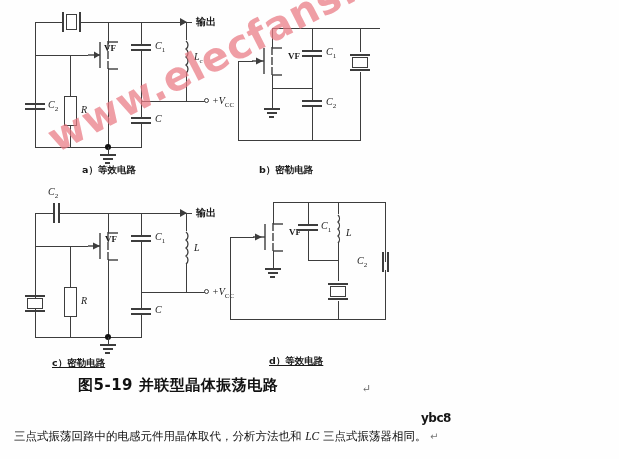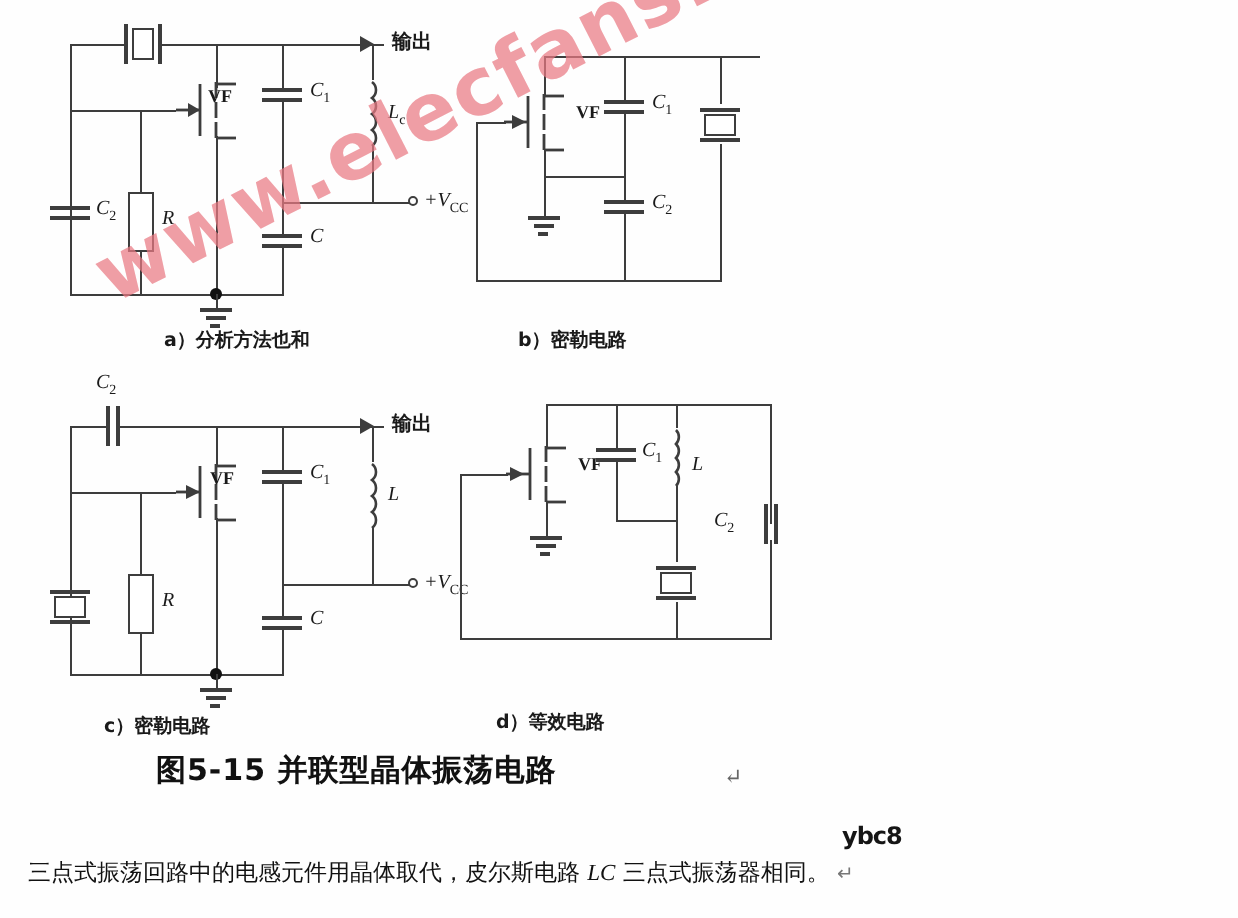--- a/index.html
+++ b/index.html
@@ -328,21 +328,21 @@
 
     <div class="wire-h" style="left:35px; top:147px; width:107px;"></div>
     <div class="dot" style="left:105px; top:144px;"></div>
     <div class="wire-v" style="left:108px; top:147px; height:7px;"></div>
     <div class="gnd" style="left:100px; top:154px;">
       <div class="g1"></div>
         <div class="g2"></div>
         <div class="g3"></div>
     </div>
 
-    <div class="subcap" style="left:82px; top:164px;">a）分析方法也和</div>
+    <div class="subcap" style="left:82px; top:164px;">a）等效电路</div>
   </div>
 
   <div class="circuit" style="left:250px; top:0px; width:180px; height:185px;">
 
     <div class="wire-h" style="left:22px; top:28px; width:108px;"></div>
 
     <div class="wire-v" style="left:22px; top:28px; height:20px;"></div>
 
     <div class="fet" style="left:2px; top:44px;">
       <svg width="34" height="34" viewBox="0 0 34 34">
@@ -483,21 +483,21 @@
 
     <div class="wire-h" style="left:35px; top:152px; width:107px;"></div>
     <div class="dot" style="left:105px; top:149px;"></div>
     <div class="wire-v" style="left:108px; top:152px; height:7px;"></div>
     <div class="gnd" style="left:100px; top:159px;">
       <div class="g1"></div>
         <div class="g2"></div>
         <div class="g3"></div>
     </div>
 
-    <div class="subcap" style="left:52px; top:172px;">c）密勒电路</div>
+    <div class="subcap" style="left:52px; top:172px;text-decoration:underline;">c）密勒电路</div>
   </div>
 
   <div class="circuit" style="left:245px; top:190px; width:190px; height:180px;">
 
     <div class="wire-h" style="left:28px; top:12px; width:112px;"></div>
     <div class="wire-v" style="left:28px; top:12px; height:22px;"></div>
 
     <div class="fet" style="left:8px; top:30px;">
       <svg width="34" height="34" viewBox="0 0 34 34">
         <line x1="12" y1="4" x2="12" y2="30" stroke="#3d3d3d" stroke-width="1.4"></line>
@@ -554,27 +554,27 @@
       <div class="plate l" style="height:20px;"></div>
       <div class="plate r" style="height:20px;"></div>
     </div>
     <div class="lbl" style="left:112px; top:66px;">
       <span>C</span><span class="sub">2</span>
     </div>
     <div class="wire-v" style="left:140px; top:80px; height:49px;"></div>
 
     <div class="wire-h" style="left:-15px; top:129px; width:156px;"></div>
 
-    <div class="subcap" style="left:3px; top:165px;">d）等效电路</div>
+    <div class="subcap" style="left:24px; top:165px;text-decoration:underline;">d）等效电路</div>
   </div>
 
-  <div id="fig-caption">图5-15  并联型晶体振荡电路</div>
+  <div id="fig-caption">图5-19  并联型晶体振荡电路</div>
   <div id="caption-pilcrow">↵</div>
 
   <div id="body-text">
-    <span class="indent"></span><br><span>三点式振荡回路中的电感元件用晶体取代，皮尔斯电路 </span><span class="ital">LC</span><span> 三点式振荡器相同。</span>
+    <span class="indent"></span><br><span>三点式振荡回路中的电感元件用晶体取代，分析方法也和 </span><span class="ital">LC</span><span> 三点式振荡器相同。</span>
     <span id="para-pilcrow">↵</span>
   </div>
 
   <div id="watermark-main">www.elecfans.com</div>
   <div id="watermark-small">ybc8</div>
 
 </div>
 
 </body></html>

